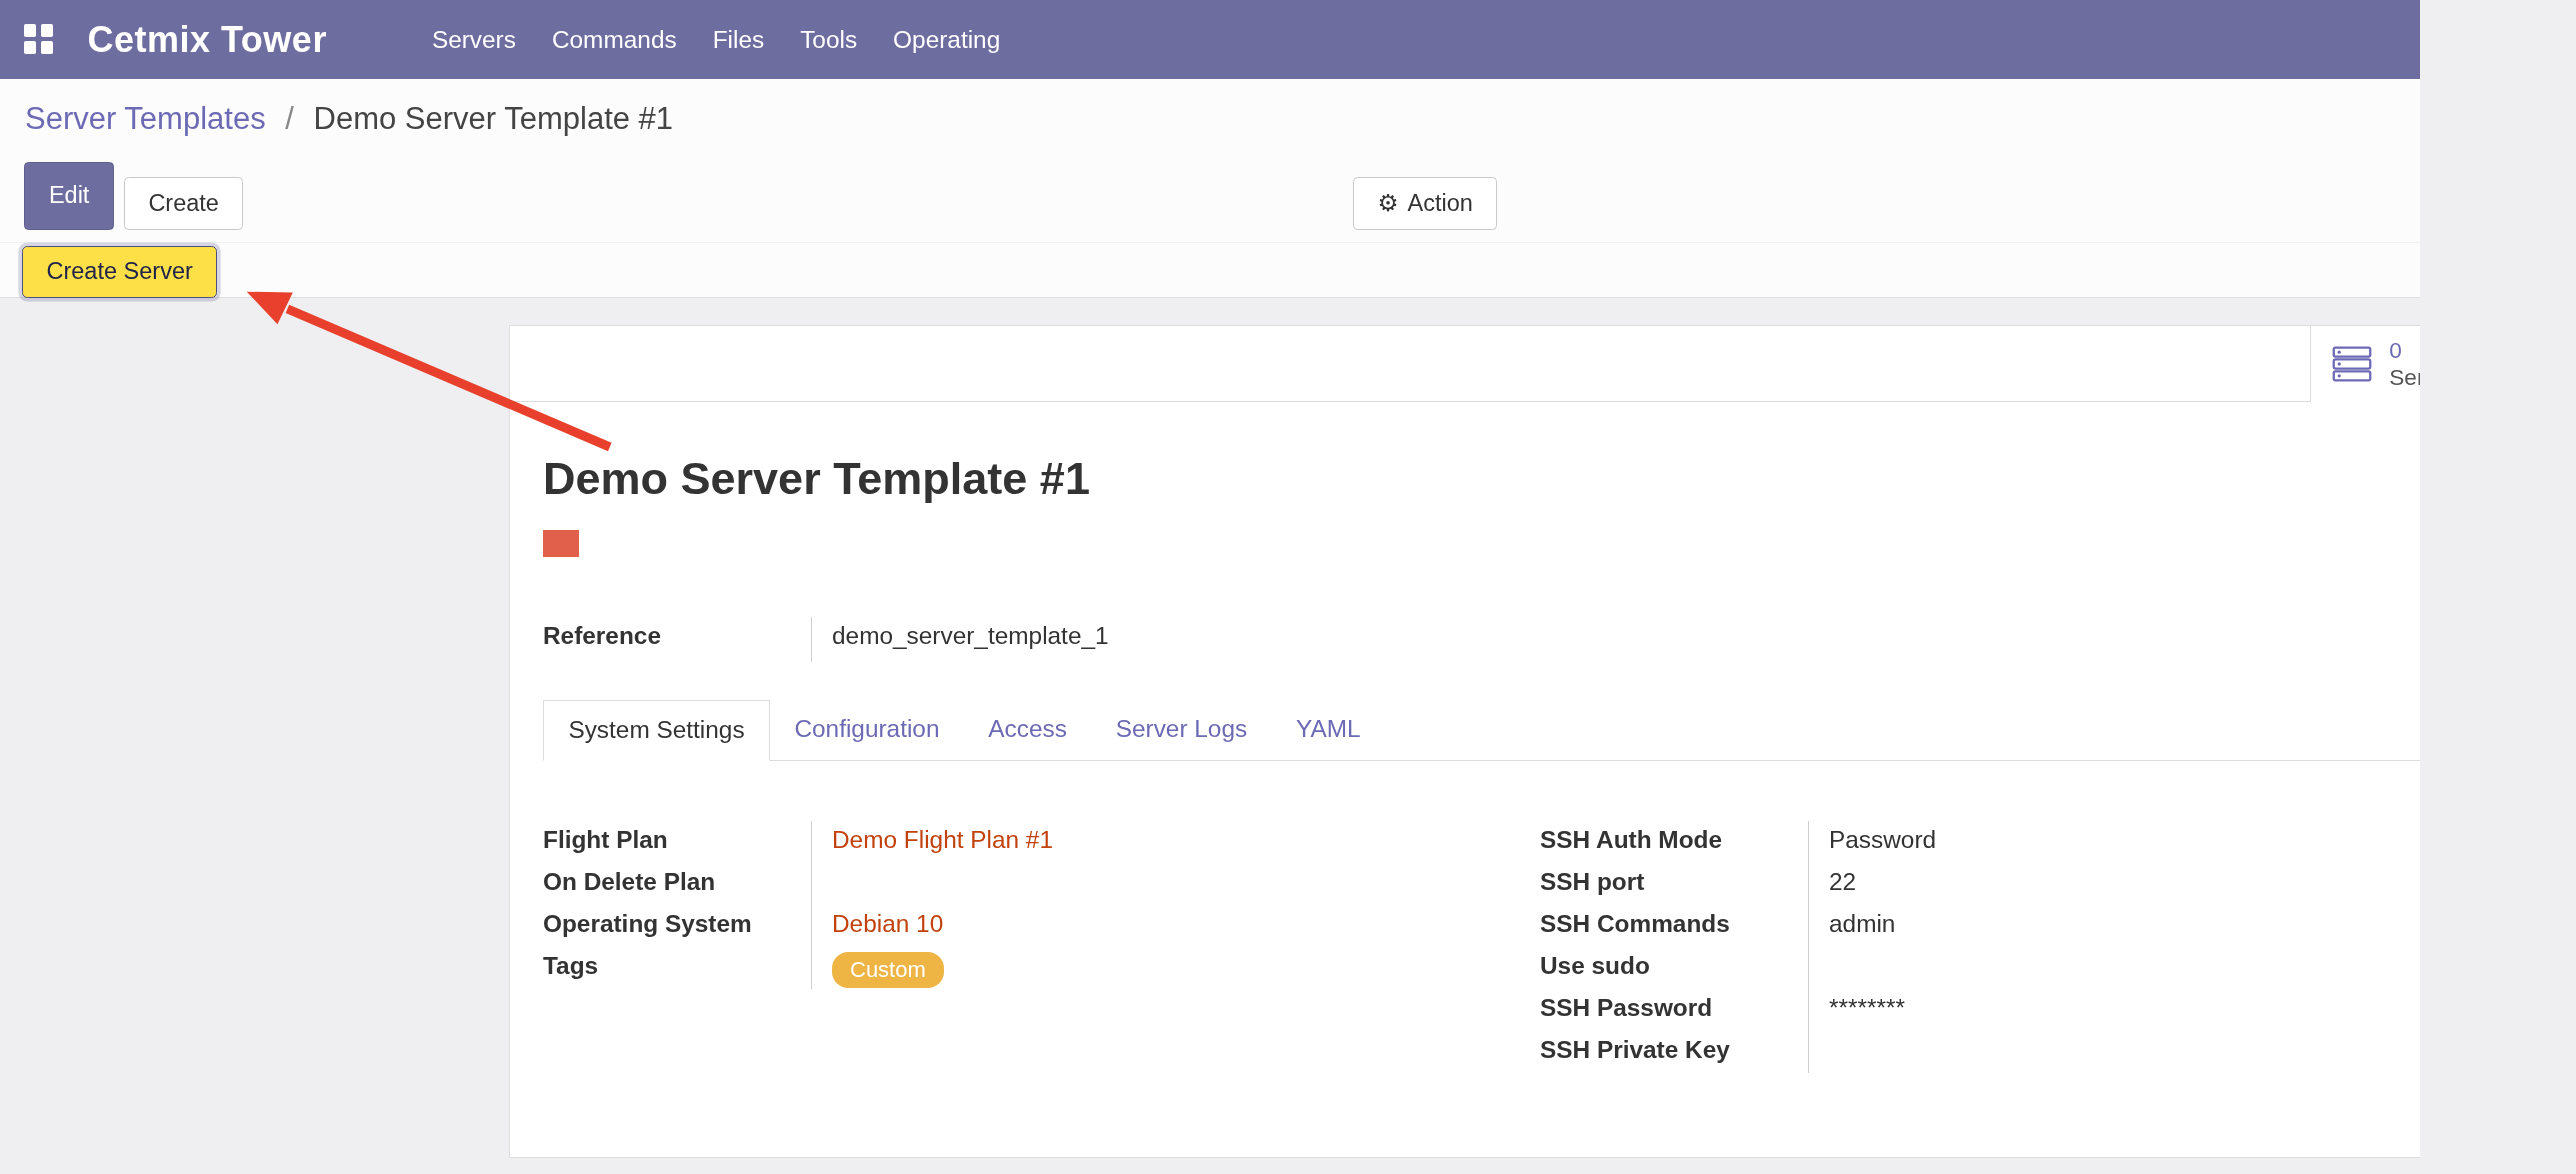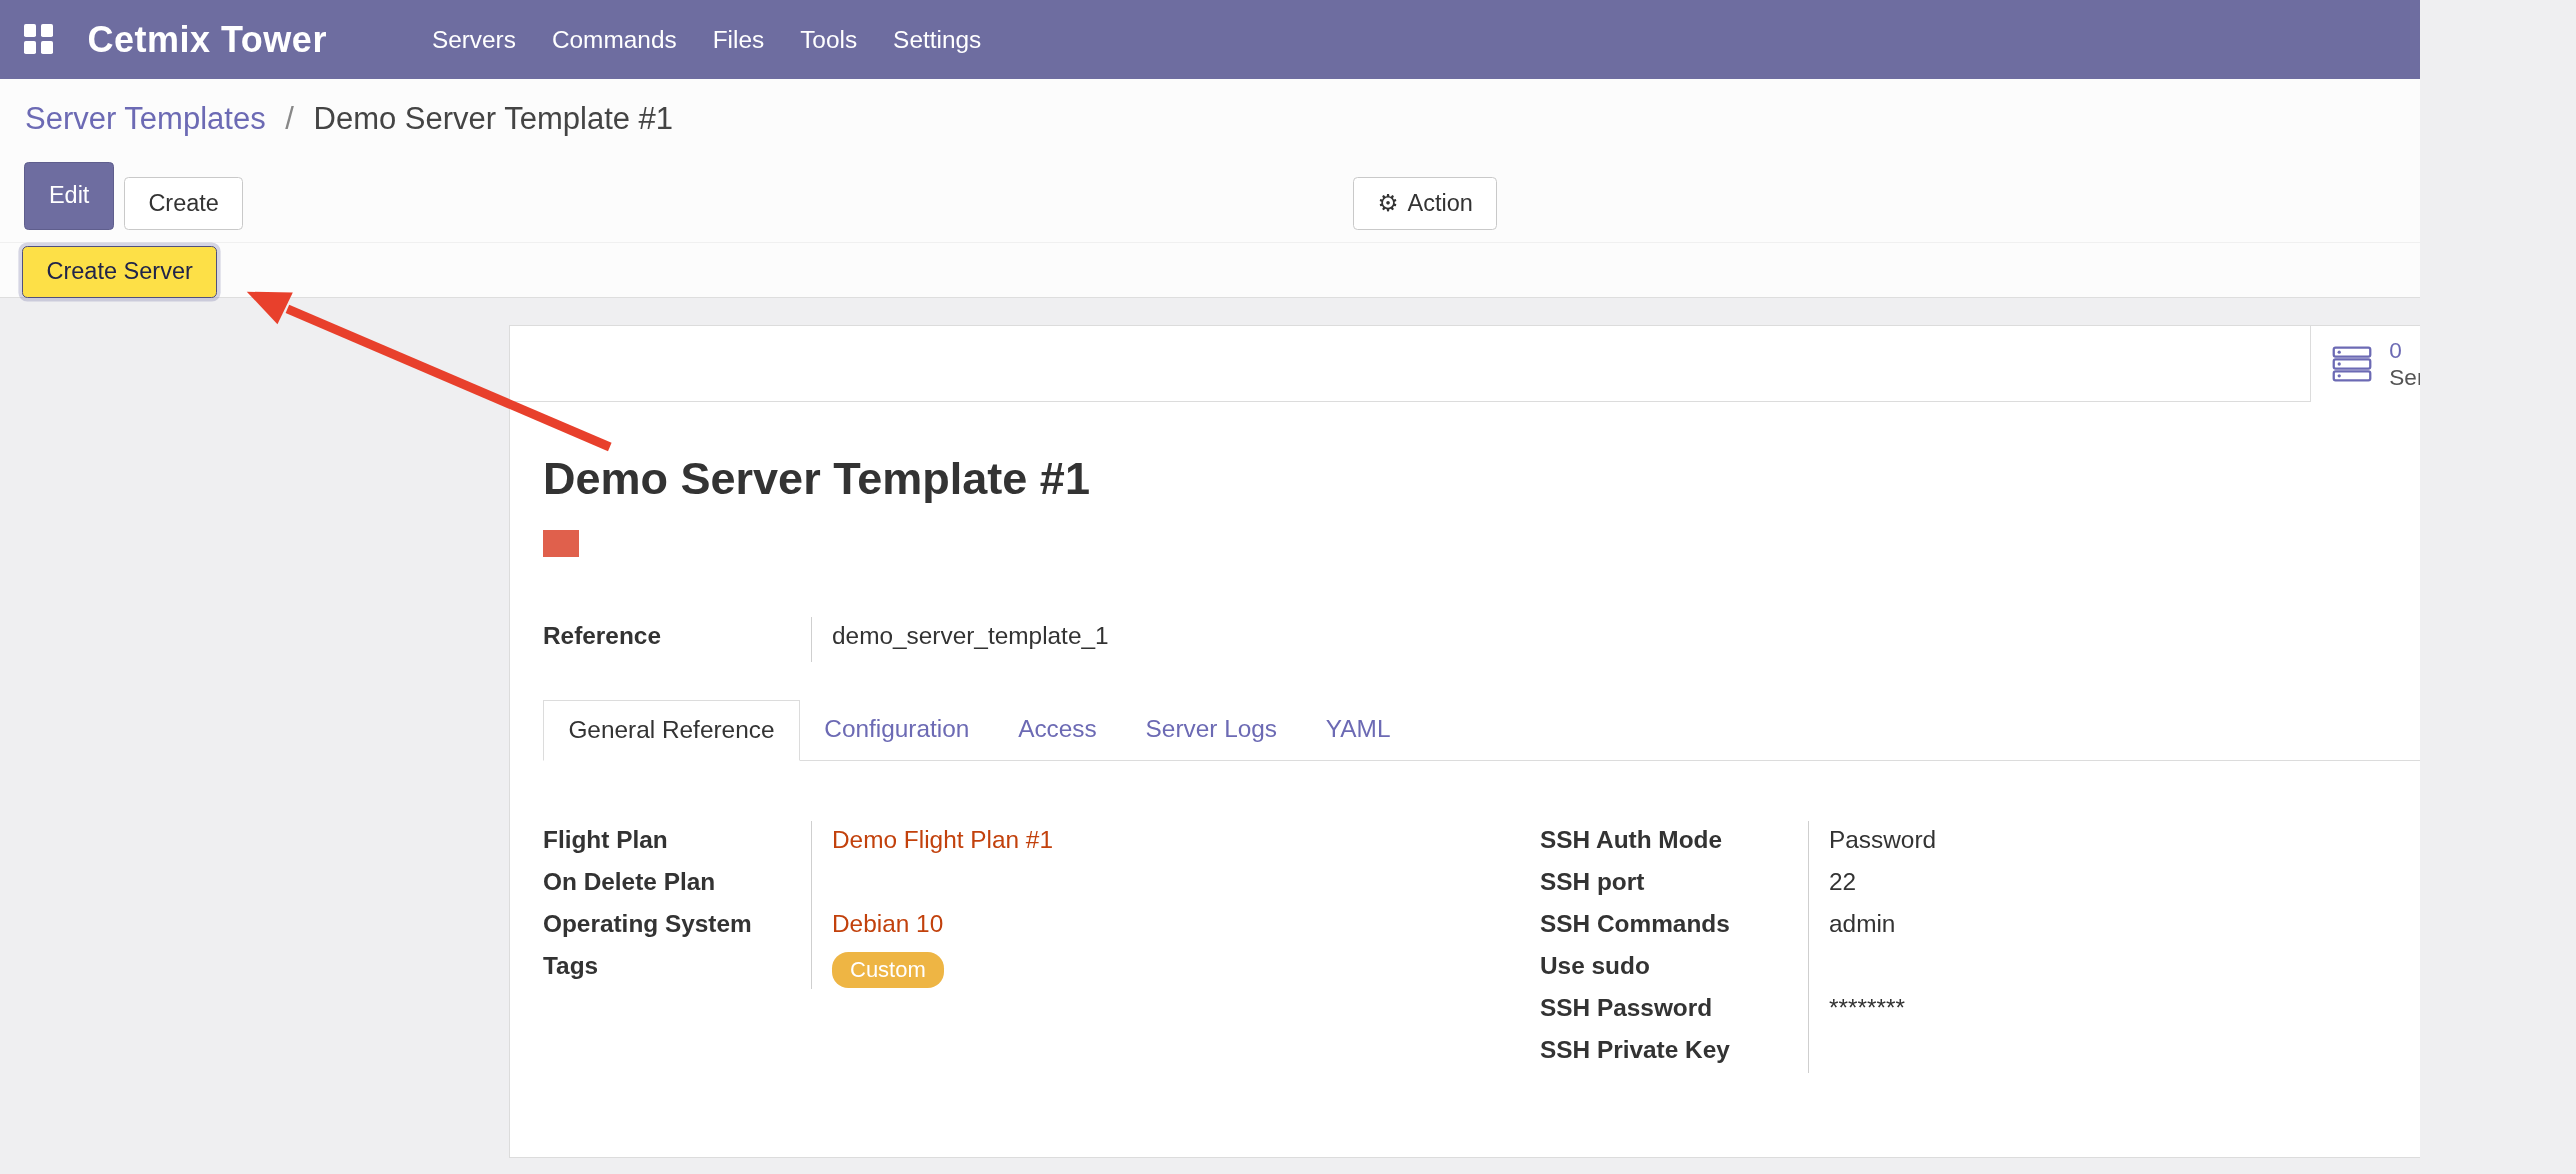--- a/index.html
+++ b/index.html
@@ -127,21 +127,21 @@
         <i></i>
         <i></i>
         <i></i>
     </div>
     <div class="brand">Cetmix Tower</div>
     <nav class="nav-menu">
       <a class="nav-item">Servers</a>
       <a class="nav-item">Commands</a>
       <a class="nav-item">Files</a>
       <a class="nav-item">Tools</a>
-      <a class="nav-item">Settings</a>
+      <a class="nav-item">Operating</a>
     </nav>
   </header>
 
   <section class="control-panel">
     <div class="breadcrumb">
       <a class="bc-link">Server Templates</a>
       <span class="bc-sep">/</span>
       <span class="bc-current">Demo Server Template #1</span>
     </div>
 
@@ -182,21 +182,21 @@
     <div class="card-body">
       <h1 class="record-title">Demo Server Template #1</h1>
       <div class="color-swatch" style="background: rgb(224, 96, 76);"></div>
 
       <div class="field-grid ref-group">
         <div class="f-label">Reference</div>
         <div class="f-value">demo_server_template_1</div>
       </div>
 
       <div class="tabs">
-        <div class="tab active">General Reference</div>
+        <div class="tab active">System Settings</div>
         <div class="tab">Configuration</div>
         <div class="tab">Access</div>
         <div class="tab">Server Logs</div>
         <div class="tab">YAML</div>
       </div>
 
       <div class="groups">
 
         <div class="field-grid group-left">
           <div class="f-label">Flight Plan</div>

